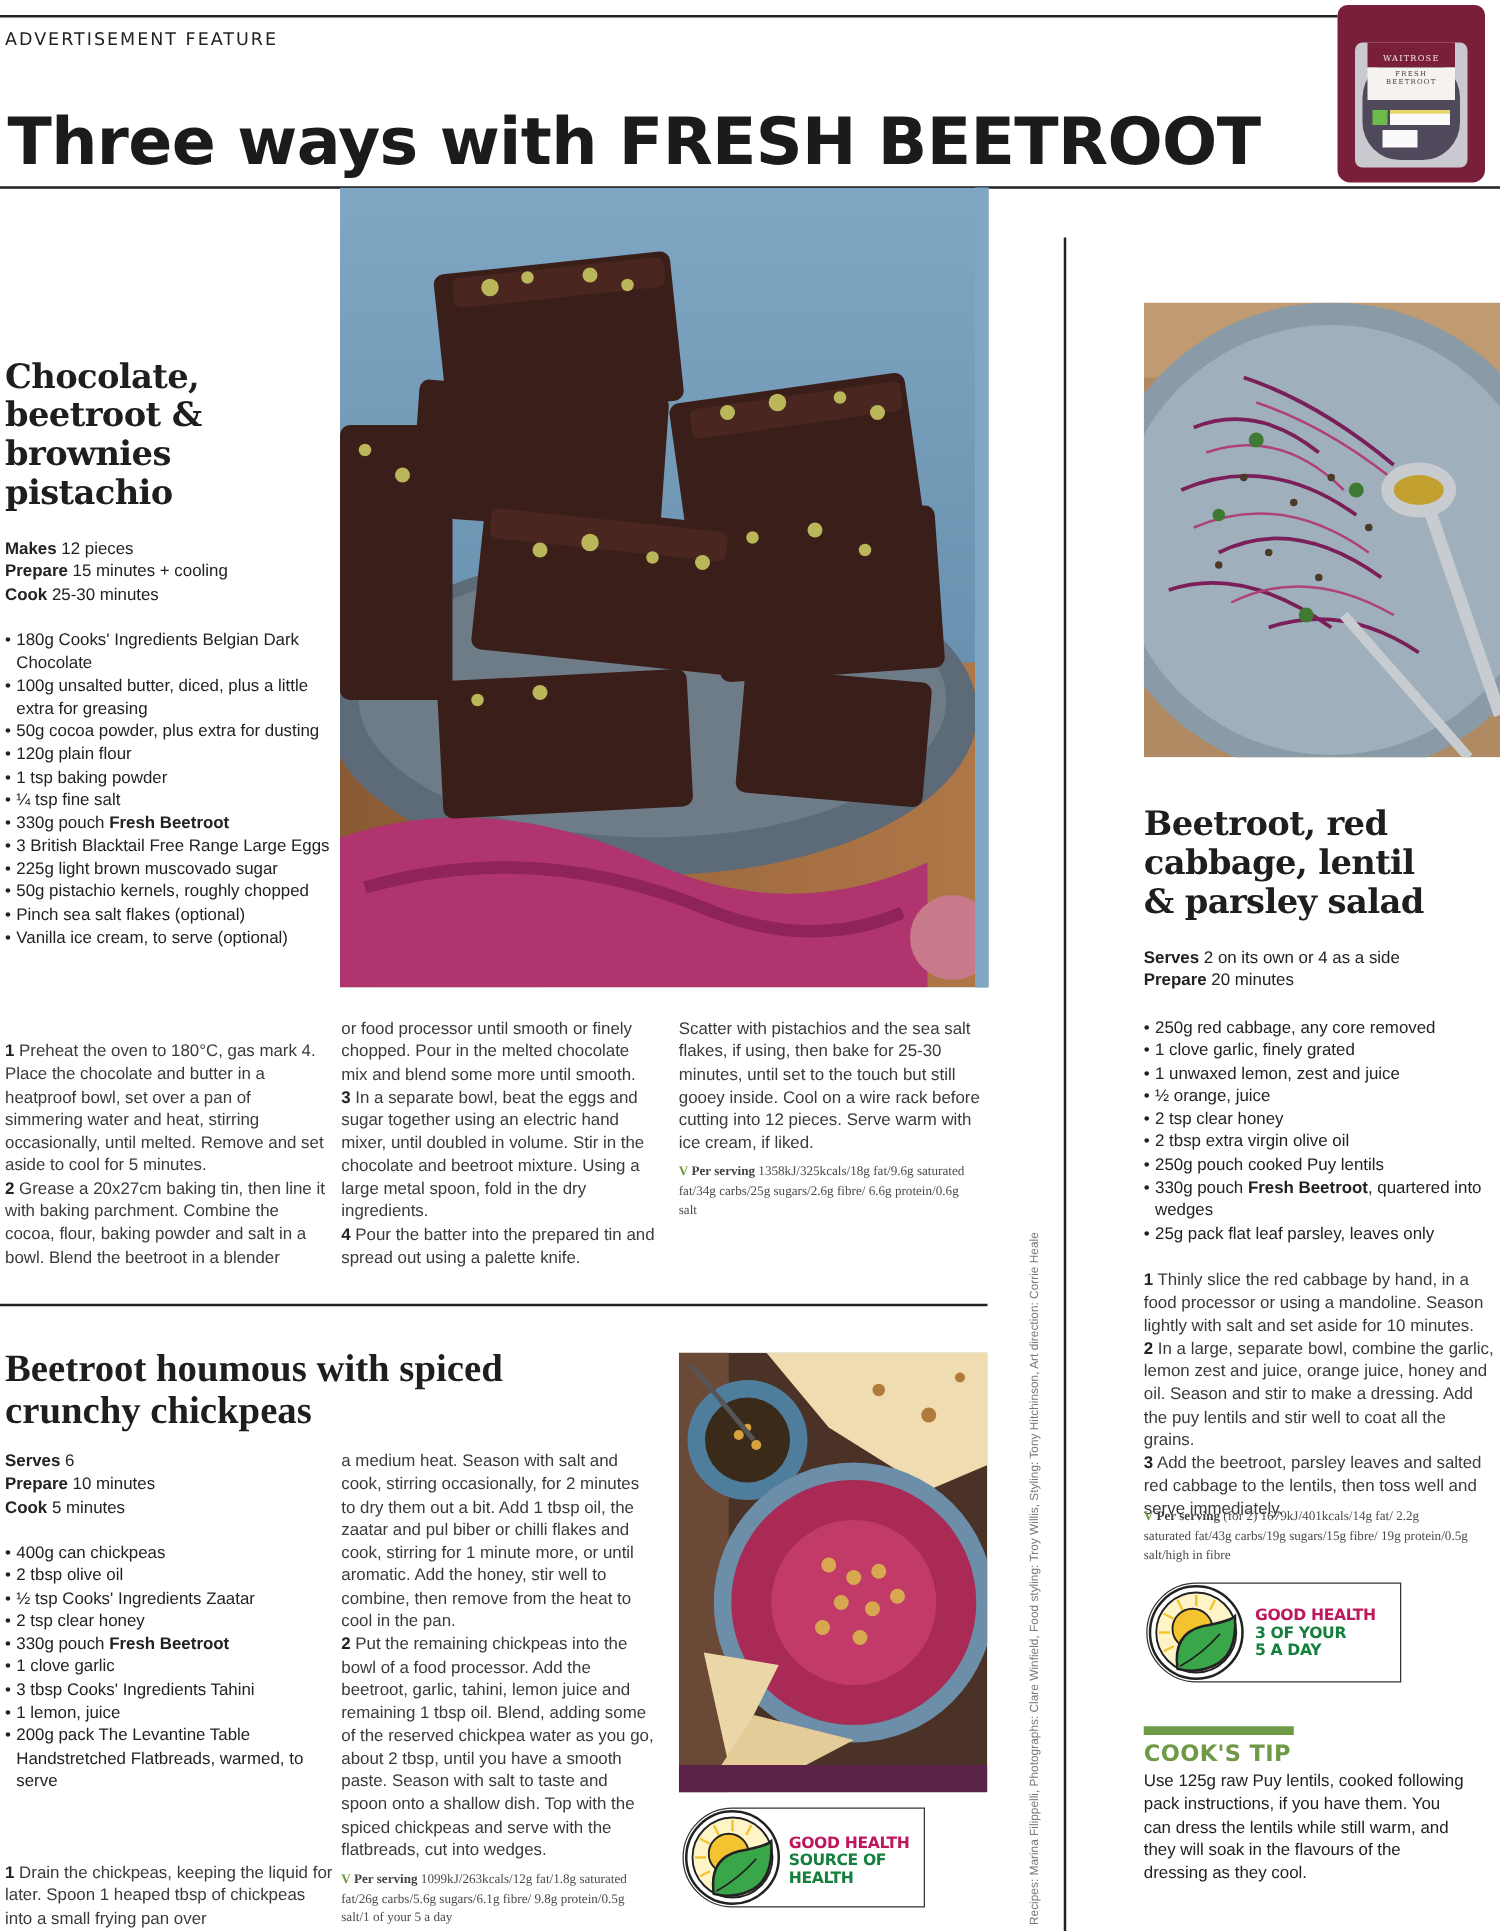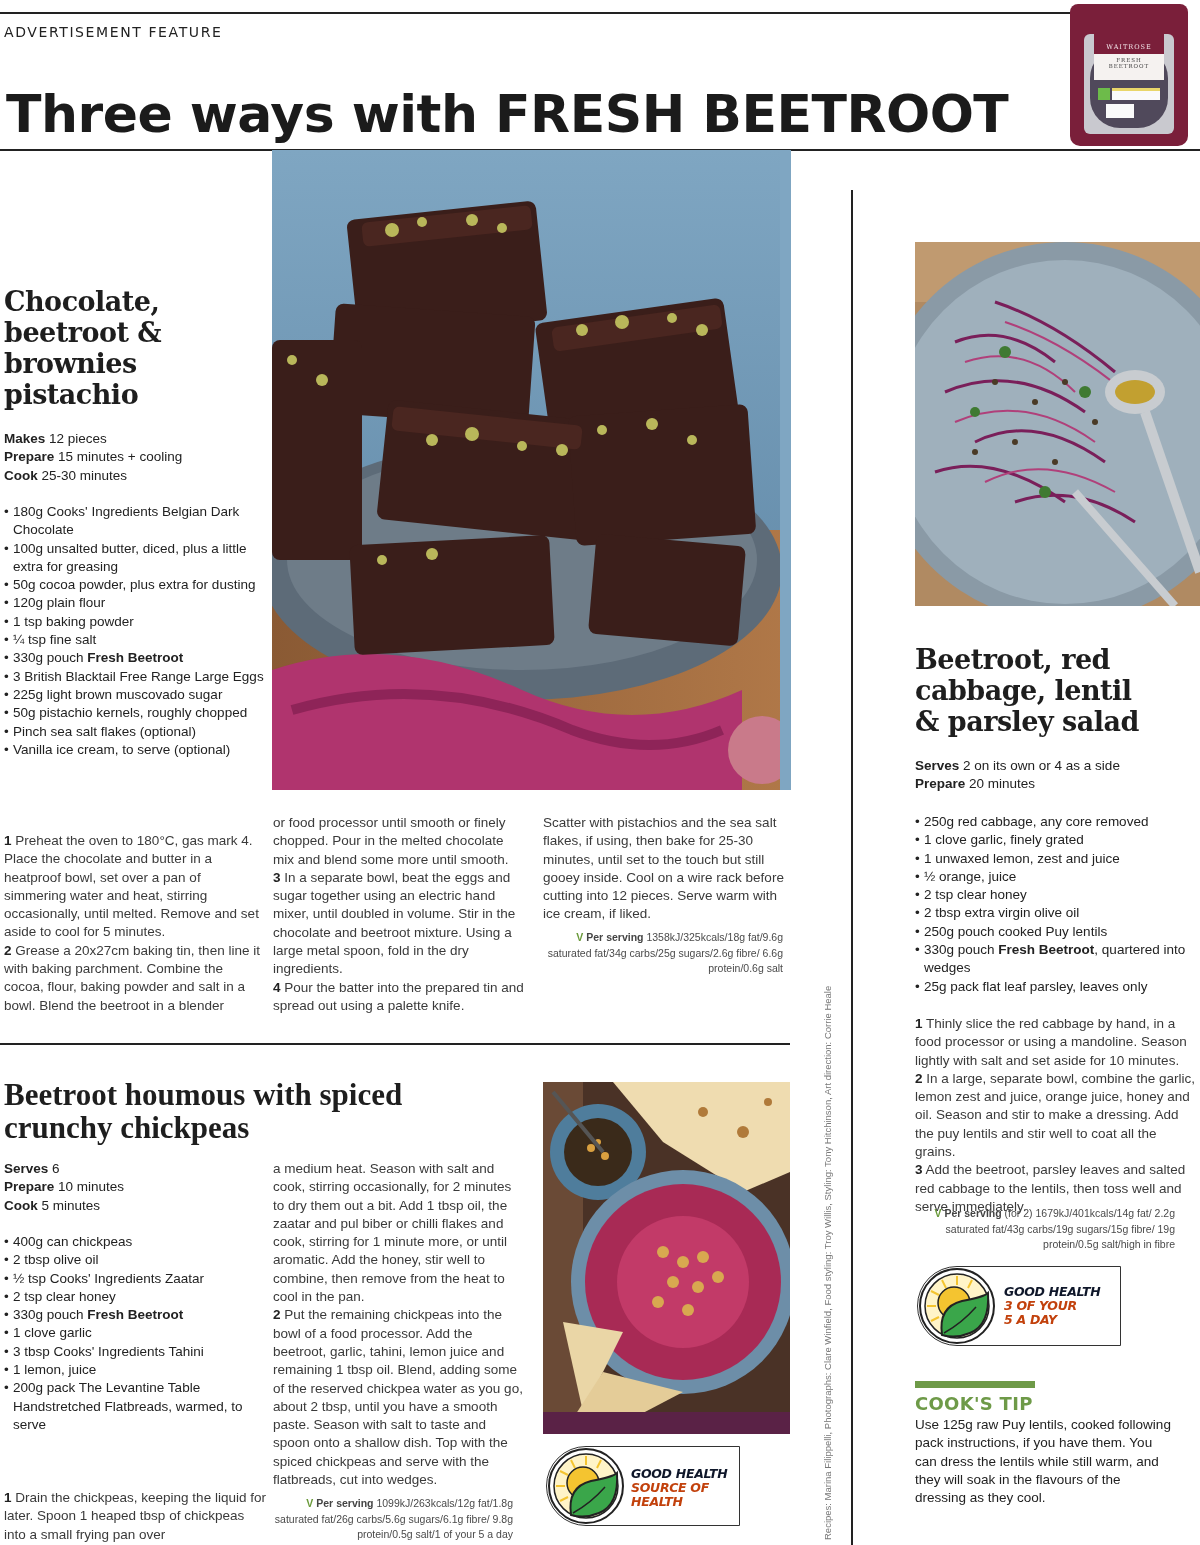--- a/index.html
+++ b/index.html
@@ -22,31 +22,31 @@
 
   ul.ing { list-style: none; font-family: "Liberation Sans", sans-serif; font-size: 13.5px; line-height: 18.3px; color: #222; }
   ul.ing li { position: relative; padding-left: 9px; }
   ul.ing li::before { content: "\2022"; position: absolute; left: 0; top: 0; }
   ul.ing li b { font-weight: bold; }
 
   .method { font-family: "Liberation Sans", sans-serif; font-size: 13.5px; line-height: 18.3px; color: #3a3a3a; }
   .method .step { display: block; }
   .method .num { font-weight: bold; color: #222; }
 
-  .nutri { font-family: Liberation Sans, sans-serif; font-size: 10.5px; line-height: 15.5px; color: #4a4a4a; text-align: right; }
+  .nutri { font-family: Liberation Serif, serif; font-size: 10.5px; line-height: 15.5px; color: #4a4a4a; }
   .nutri .v { color: #6a9a3a; font-weight: bold; }
   .nutri .ps { font-weight: bold; color: #444; }
 
   .photo { position: absolute; overflow: hidden; }
 
   .badge { position: absolute; border: 1.5px solid #333; background: #fff; }
   .badge .logo { position: absolute; }
   .badge .txt { position: absolute; font-family: "DejaVu Sans", sans-serif; font-weight: bold; font-size: 12.5px; line-height: 14px; letter-spacing: -0.3px; }
-  .badge .l1 { color: #0f172a; display: block; font-style: italic; }
-  .badge .l2 { color: #c2410c; display: block; font-style: italic; }
+  .badge .l1 { color: #be185d; display: block; }
+  .badge .l2 { color: #15803d; display: block; }
 
   .tip-bar { position: absolute; background: #6e9a48; }
   .tip-head { font-family: "DejaVu Sans", sans-serif; font-weight: bold; font-size: 18px; color: #6e9a48; letter-spacing: 0.3px; }
   .tip-body { font-family: "Liberation Sans", sans-serif; font-size: 13.5px; line-height: 18.3px; color: #222; }
 
   .credits { position: absolute; font-family: "Liberation Sans", sans-serif; font-size: 9.5px; color: #777; white-space: nowrap; transform-origin: left top; transform: rotate(-90deg); }
 </style>
 </head>
 <body>
 

